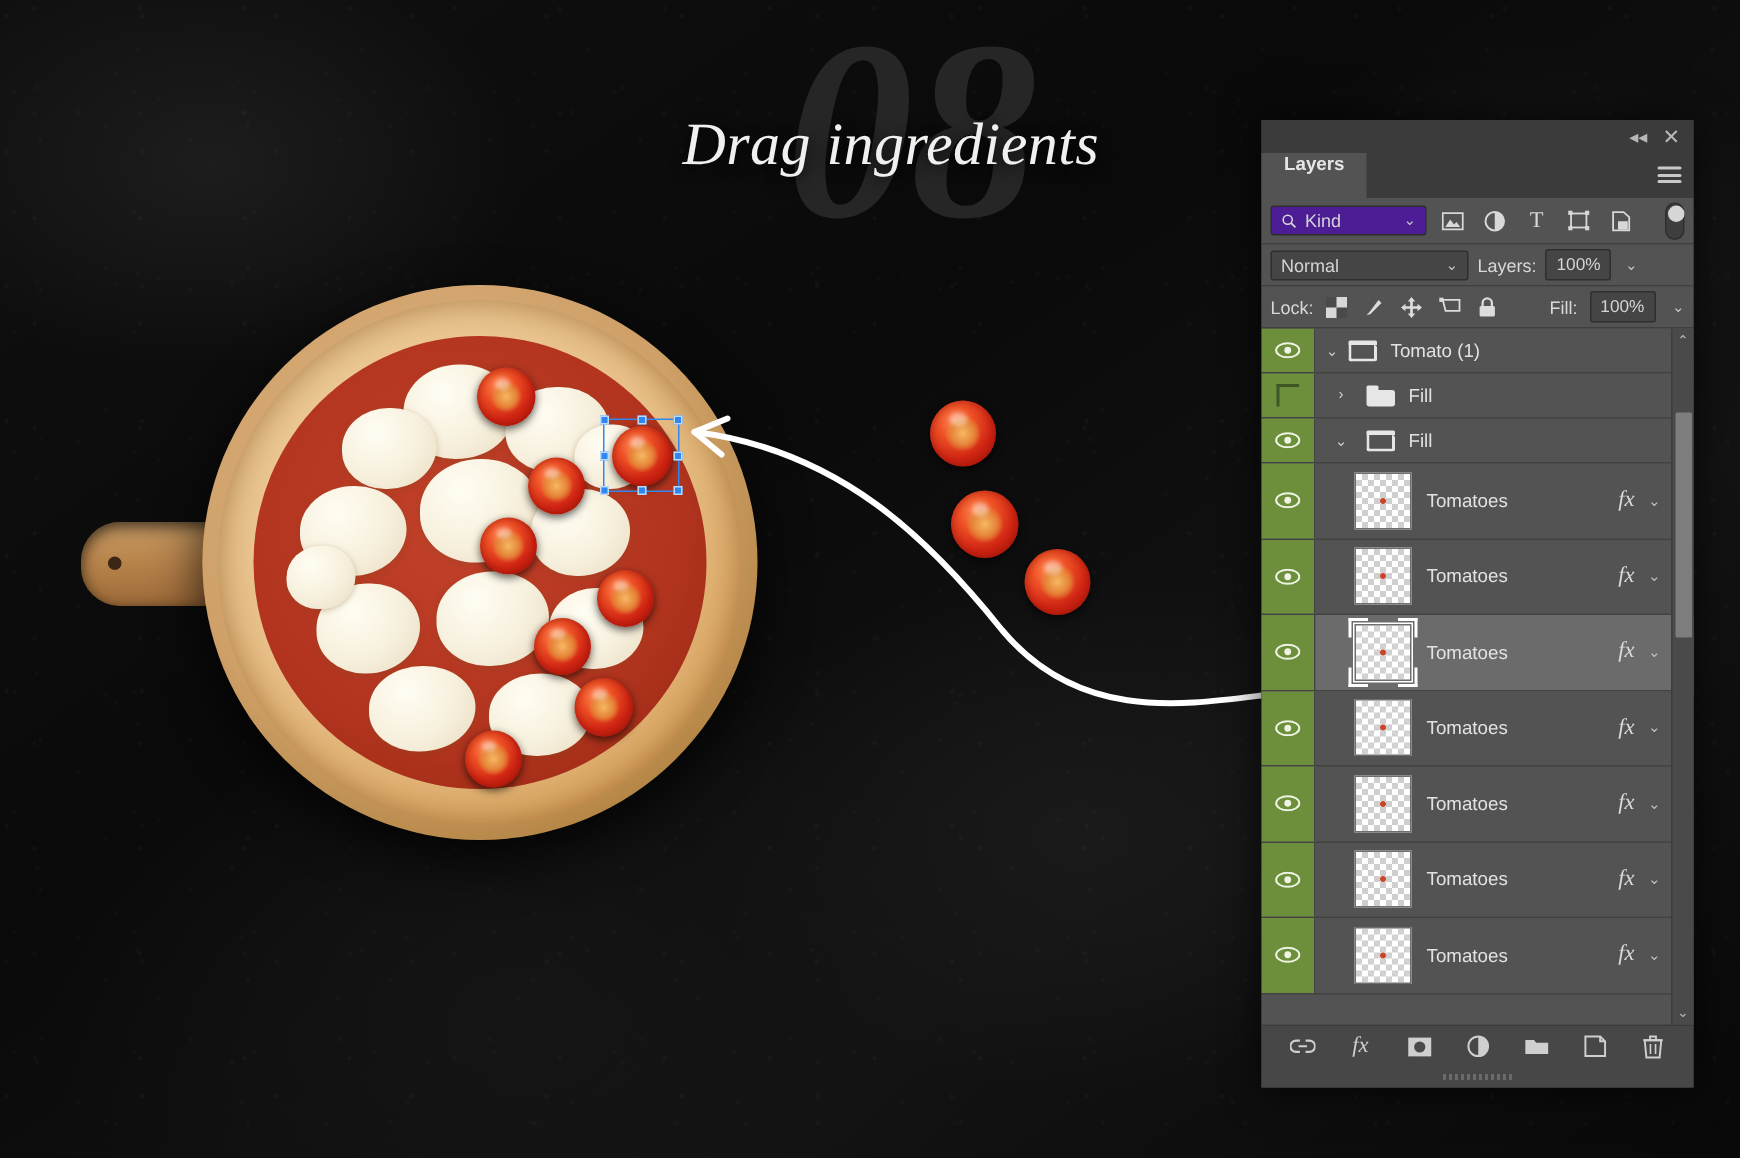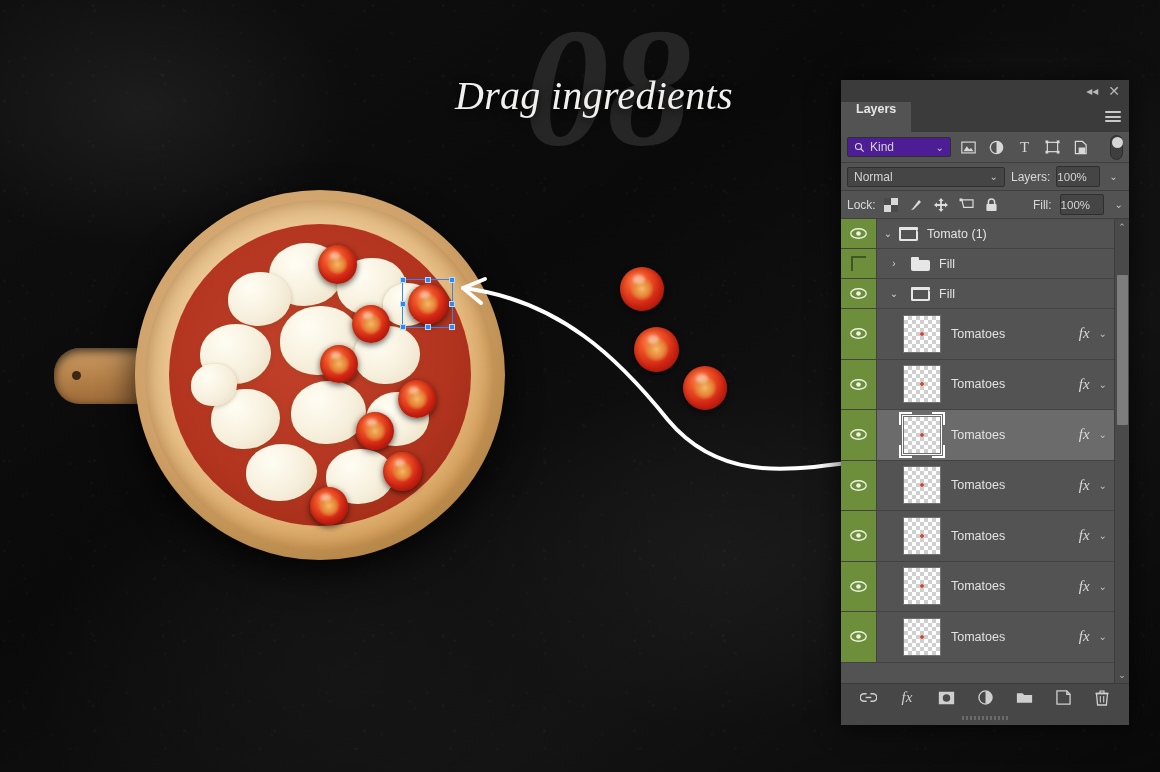--- a/index.html
+++ b/index.html
@@ -160,26 +160,26 @@
     background:#4c1d95; border:1px solid #2f2f2f; border-radius:2px; padding:0 6px; font-size:12px;text-align:right; }
   .sel-kind .cv{ margin-left:auto; font-size:10px; color:#c7c7c7; }
   .ficon{ width:21px; height:19px; display:flex; align-items:center; justify-content:center;
     color:#d8d8d8; cursor:pointer; }
   .toggle-pill{ margin-left:auto; width:13px; height:25px; border-radius:7px;
     background:#3e3e3e; border:1px solid #2e2e2e; position:relative; }
   .toggle-pill::after{ content:""; position:absolute; left:1px; top:1px; width:11px; height:11px;
     border-radius:50%; background:#d6d6d6; }
 
   .p-blend{ height:28px; padding:0 6px; gap:6px; border-bottom:1px solid #3f3f3f; }
-  .sel-blend{ display:flex; align-items:center; width:158px; height:20px;
+  .sel-blend{ display:flex; align-items:center; width:132px; height:20px;
     background:#454545; border:1px solid #2f2f2f; border-radius:2px; padding:0 6px; font-size:12px; }
   .sel-blend .cv{ margin-left:auto; font-size:10px; color:#c7c7c7; }
   .lbl{ font-size:12px; color:#d8d8d8; white-space:nowrap; }
   .numbox{ width:44px; height:21px; background:#454545; border:1px solid #2f2f2f;
-    border-radius:2px; display:flex; align-items:center; font-size:11.5px; }
+    border-radius:2px; display:flex; align-items:center; justify-content:center; font-size:11.5px; }
   .caret{ font-size:10px; color:#c7c7c7; padding-left:3px; cursor:pointer; }
 
   .p-lock{ height:28px; padding:0 6px; gap:8px; border-bottom:1px solid #3f3f3f; }
   .lockicons{ display:flex; align-items:center; gap:10px; }
   .lk{ width:15px; height:15px; display:flex; align-items:center; justify-content:center;
     color:#dcdcdc; cursor:pointer; }
 
   .p-list{ flex:1 1 auto; position:relative; overflow:hidden; background:#535353; }
   .lrow{ display:flex; align-items:center; height:31px; border-bottom:1px solid #434343;
     position:relative; }

